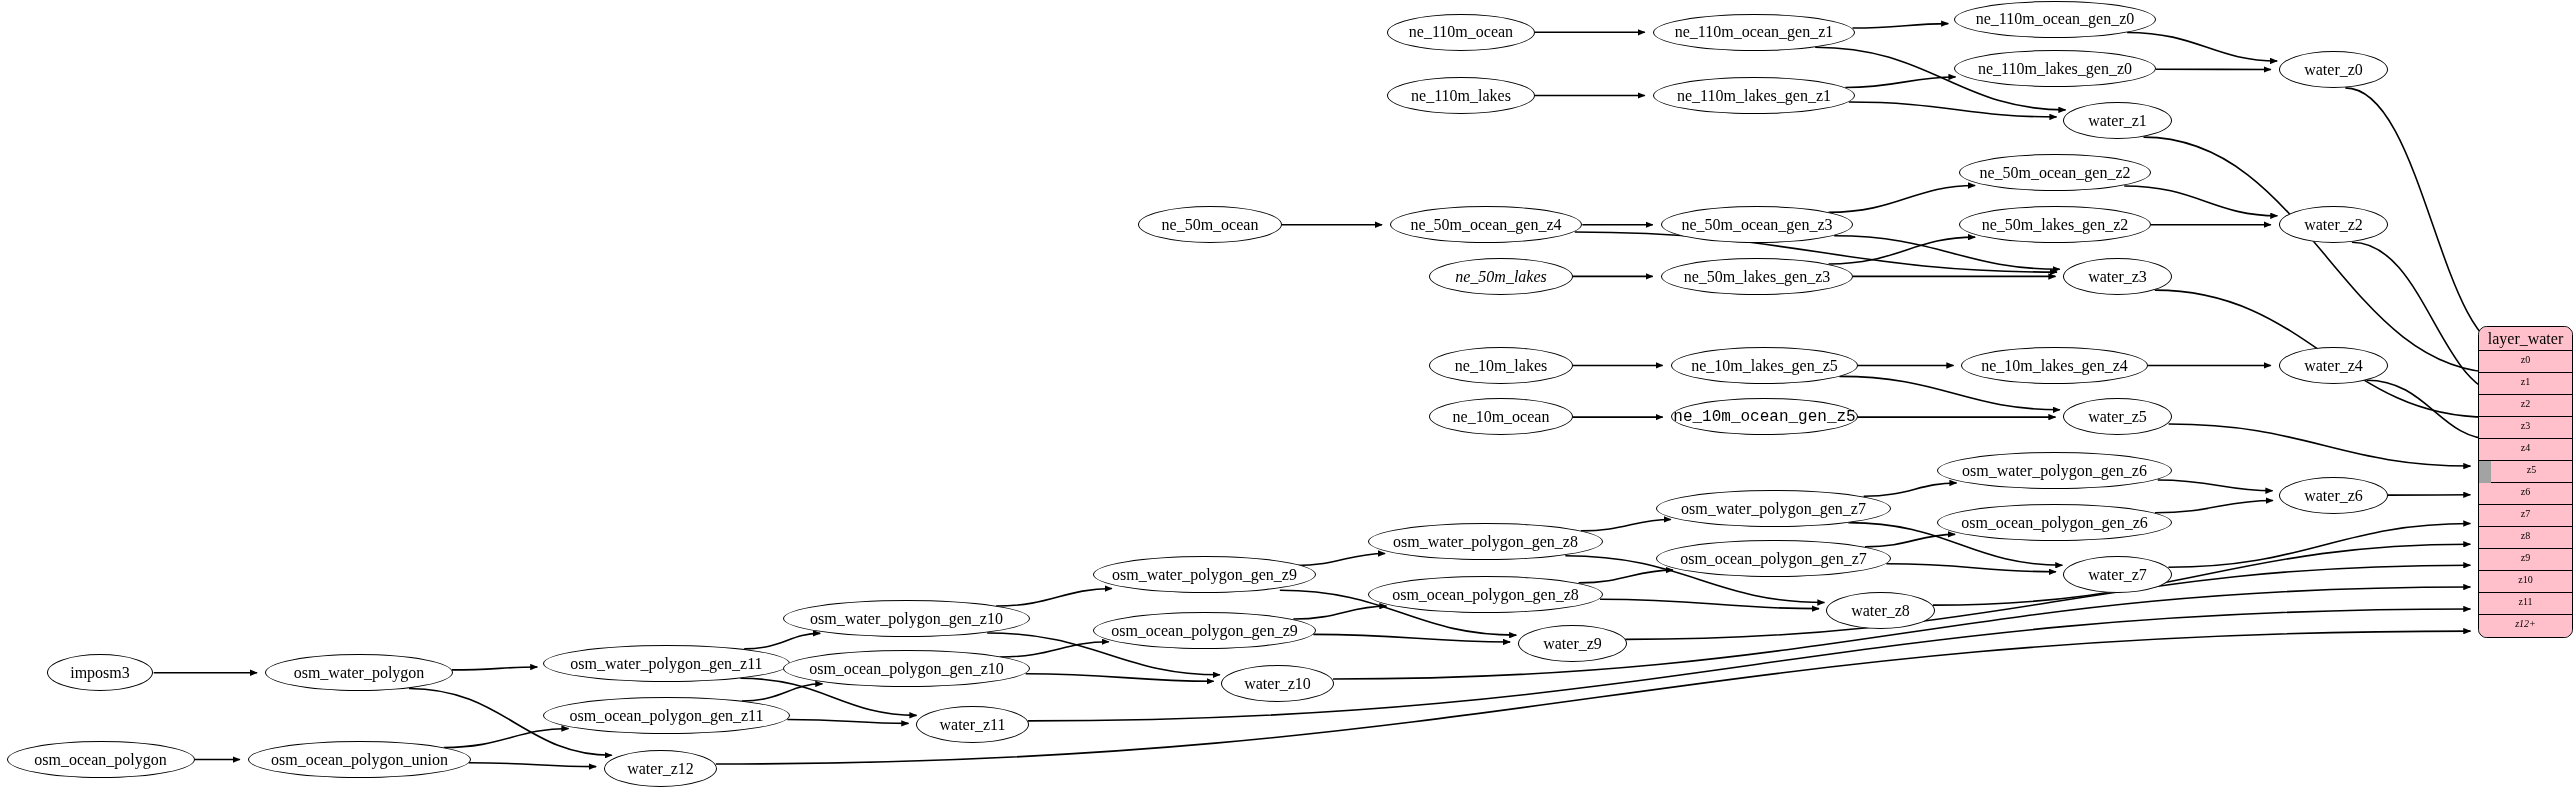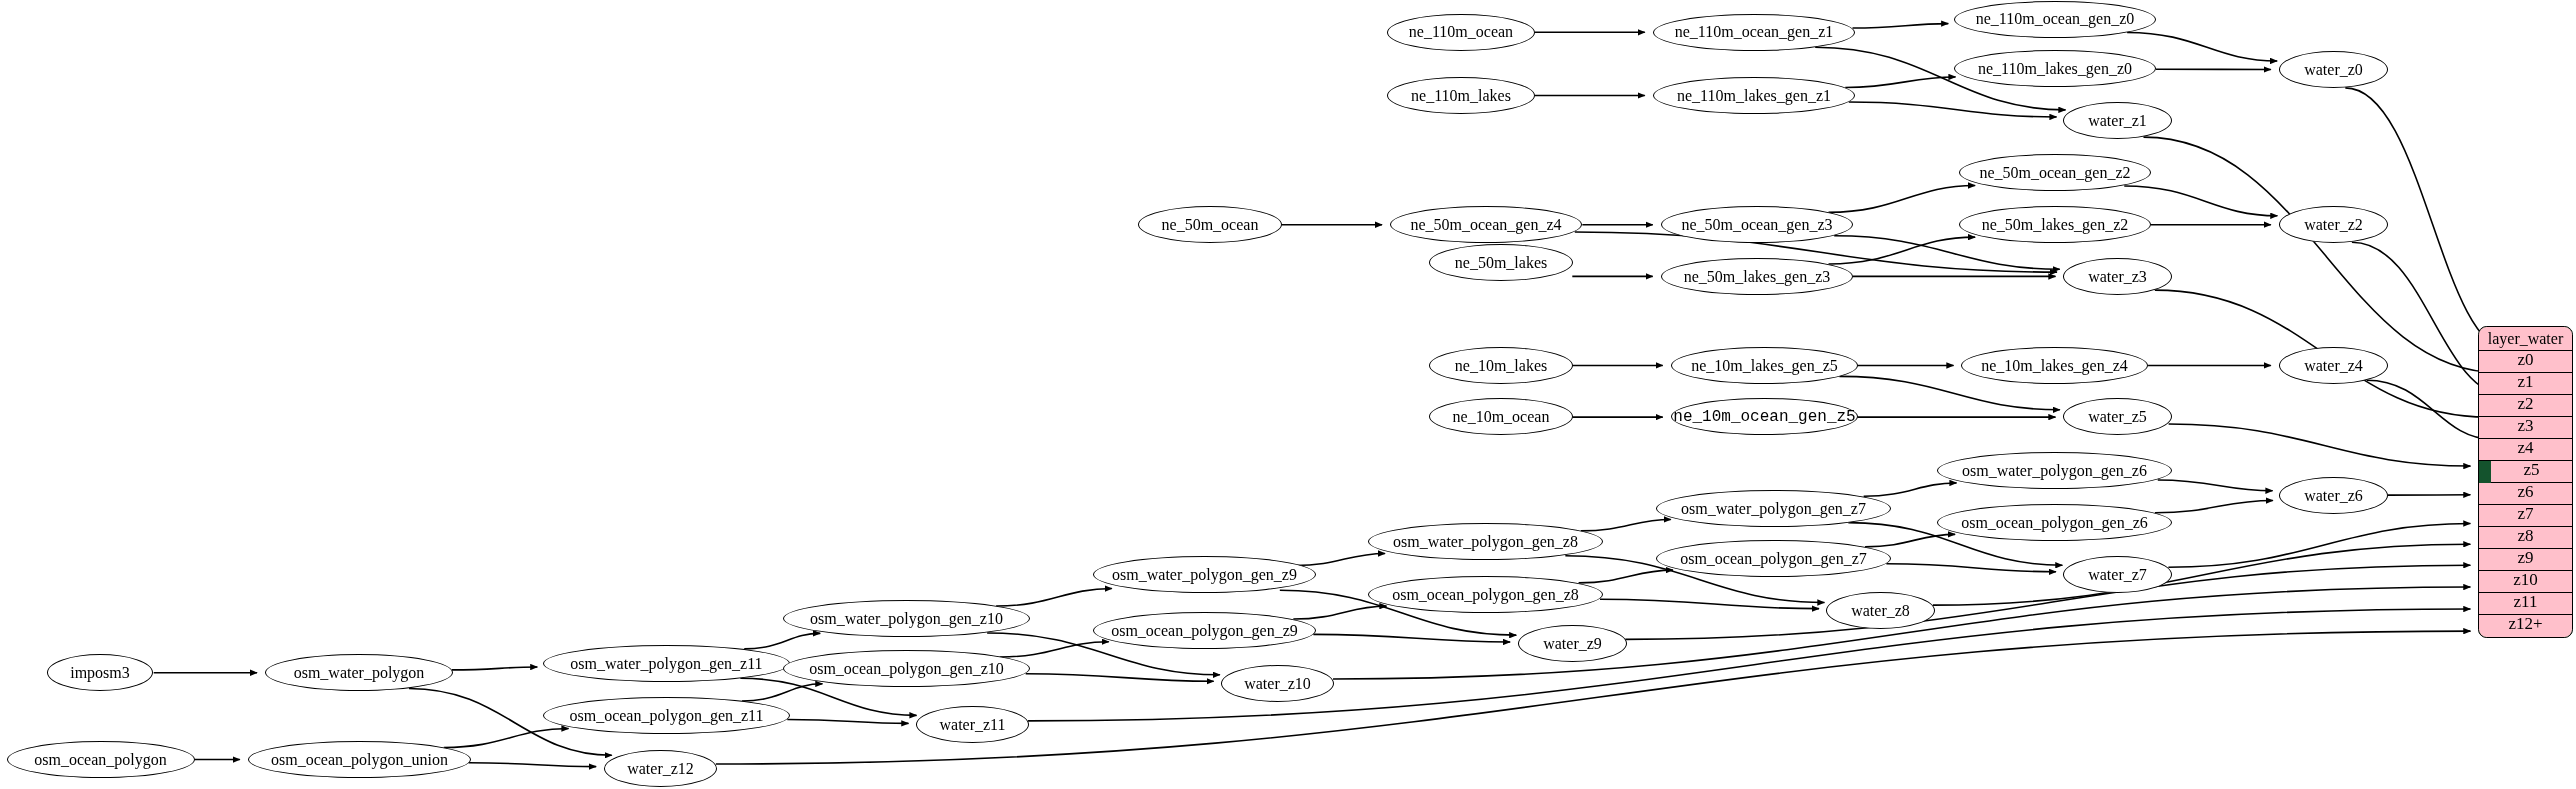--- a/index.html
+++ b/index.html
@@ -36,47 +36,48 @@
     font-size: 16px;
     line-height: 1;
     white-space: nowrap;
     font-family: "Liberation Serif", "DejaVu Serif", serif;
   }
   .table-node {
     position: absolute;
     box-sizing: border-box;
     border: 1.6px solid #000000;
     border-radius: 8.6px;
-    background: #14532d;
+    background: #a3a3a3;
     overflow: hidden;
   }
   .table-title {
     box-sizing: border-box;
     text-align: center;
     font-size: 16px;
     color: #000000;
     padding: 2.9px 5.7px 2.2px 5.7px;
     border-bottom: 1.6px solid #000000;
     background: #ffc0cb;
     white-space: nowrap;
     font-family: "Liberation Serif", "DejaVu Serif", serif;
   }
   .table-row {
     box-sizing: border-box;
     text-align: center;
-    font-size: 17px;
+    font-size: 10px;
     color: #000000;
     padding: 2.2px 5.7px 1.4px 5.7px;
     border-bottom: 1.6px solid #000000;
     background: #ffc0cb;
     white-space: nowrap;
     font-family: "Liberation Serif", "DejaVu Serif", serif;
   }
   .table-row:last-child {
     border-bottom: none;
+    font-style: italic;
   }
 </style>
 </head>
 <body>
 
 <div id="canvas">
   <svg id="edge-layer" viewBox="0 0 3588 1099" xmlns="http://www.w3.org/2000/svg">
     <defs>
       <marker id="ah" markerWidth="11" markerHeight="9" refX="10" refY="4.5" orient="auto" markerUnits="userSpaceOnUse">
         <path d="M0,0 L11,4.5 L0,9 z" fill="#000000"></path>
@@ -183,21 +184,21 @@
       </div>
       <div class="node" style="left: 1661px; top: 206px; width: 192px; height: 37px;">
         <span>ne_50m_ocean_gen_z3</span>
       </div>
       <div class="node" style="left: 1959px; top: 154px; width: 192px; height: 37px;">
         <span>ne_50m_ocean_gen_z2</span>
       </div>
       <div class="node" style="left: 2279px; top: 206px; width: 109px; height: 37px; text-align: right;">
         <span>water_z2</span>
       </div>
-      <div class="node" style="left: 1429px; top: 244px; width: 144px; height: 37px;">
+      <div class="node" style="left: 1429px; top: 258px; width: 144px; height: 37px; font-style: italic;">
         <span>ne_50m_lakes</span>
       </div>
       <div class="node" style="left: 1661px; top: 258px; width: 192px; height: 37px;">
         <span>ne_50m_lakes_gen_z3</span>
       </div>
       <div class="node" style="left: 1959px; top: 206px; width: 192px; height: 37px;">
         <span>ne_50m_lakes_gen_z2</span>
       </div>
       <div class="node" style="left: 2063px; top: 258px; width: 109px; height: 37px;">
         <span>water_z3</span>

